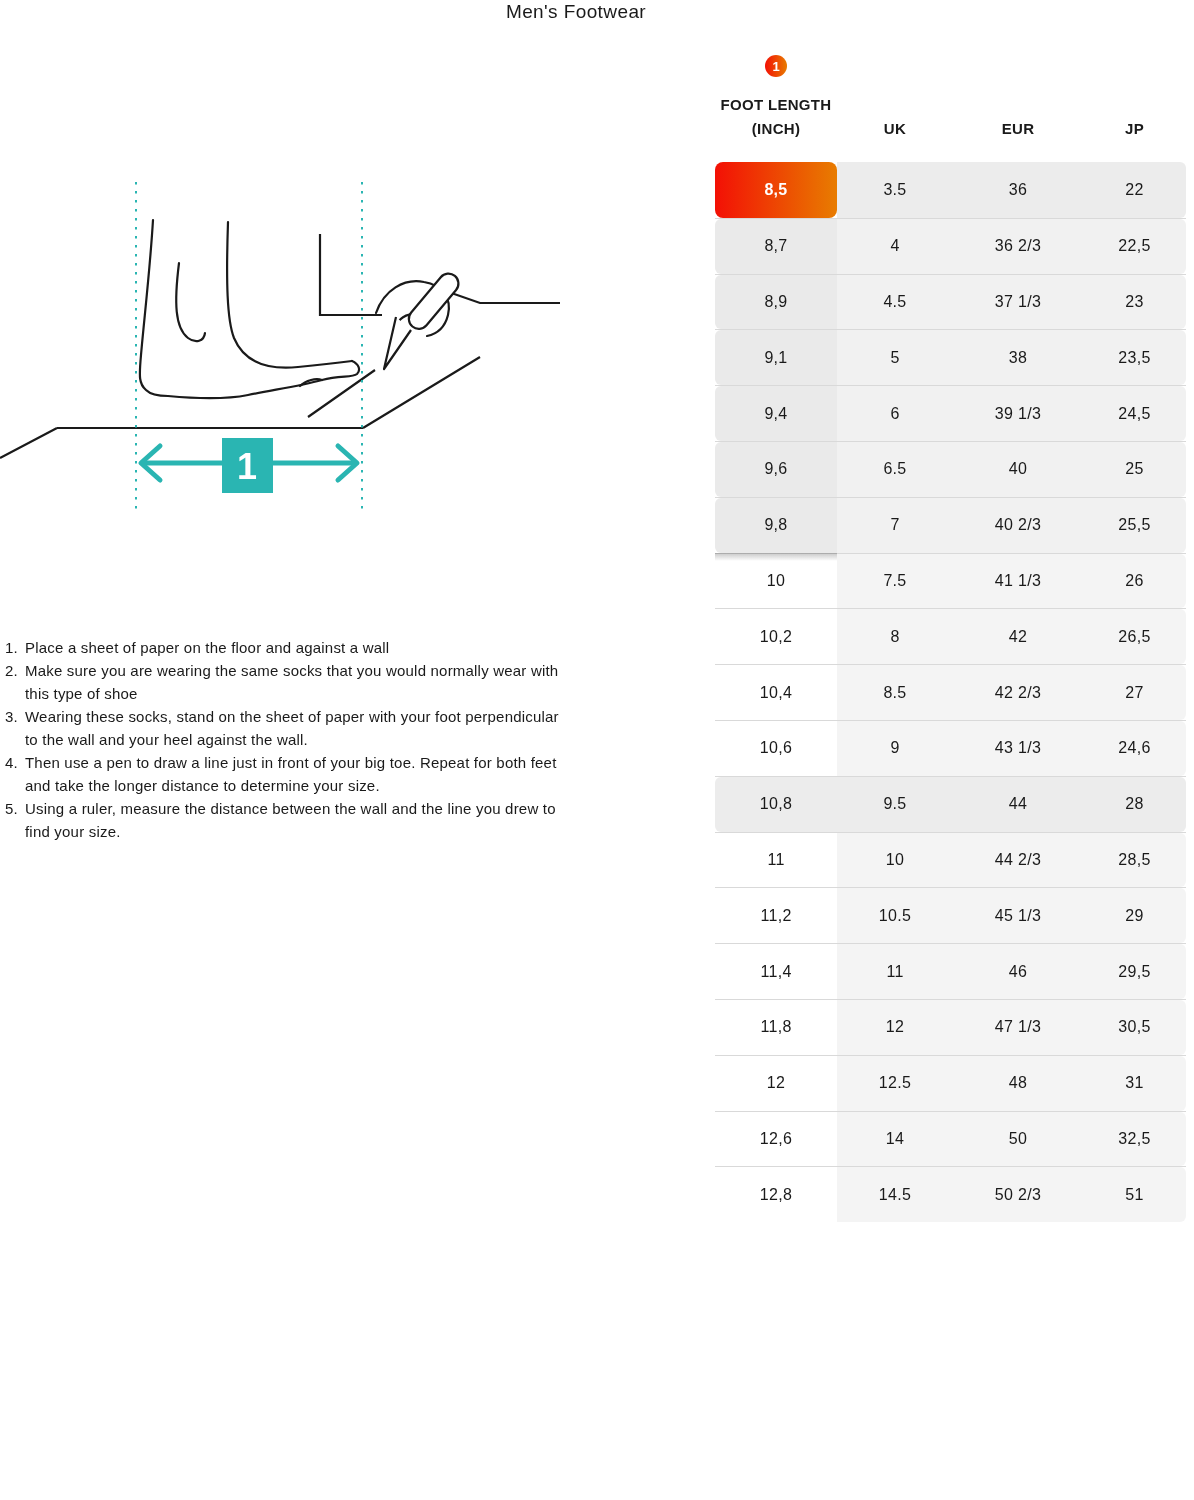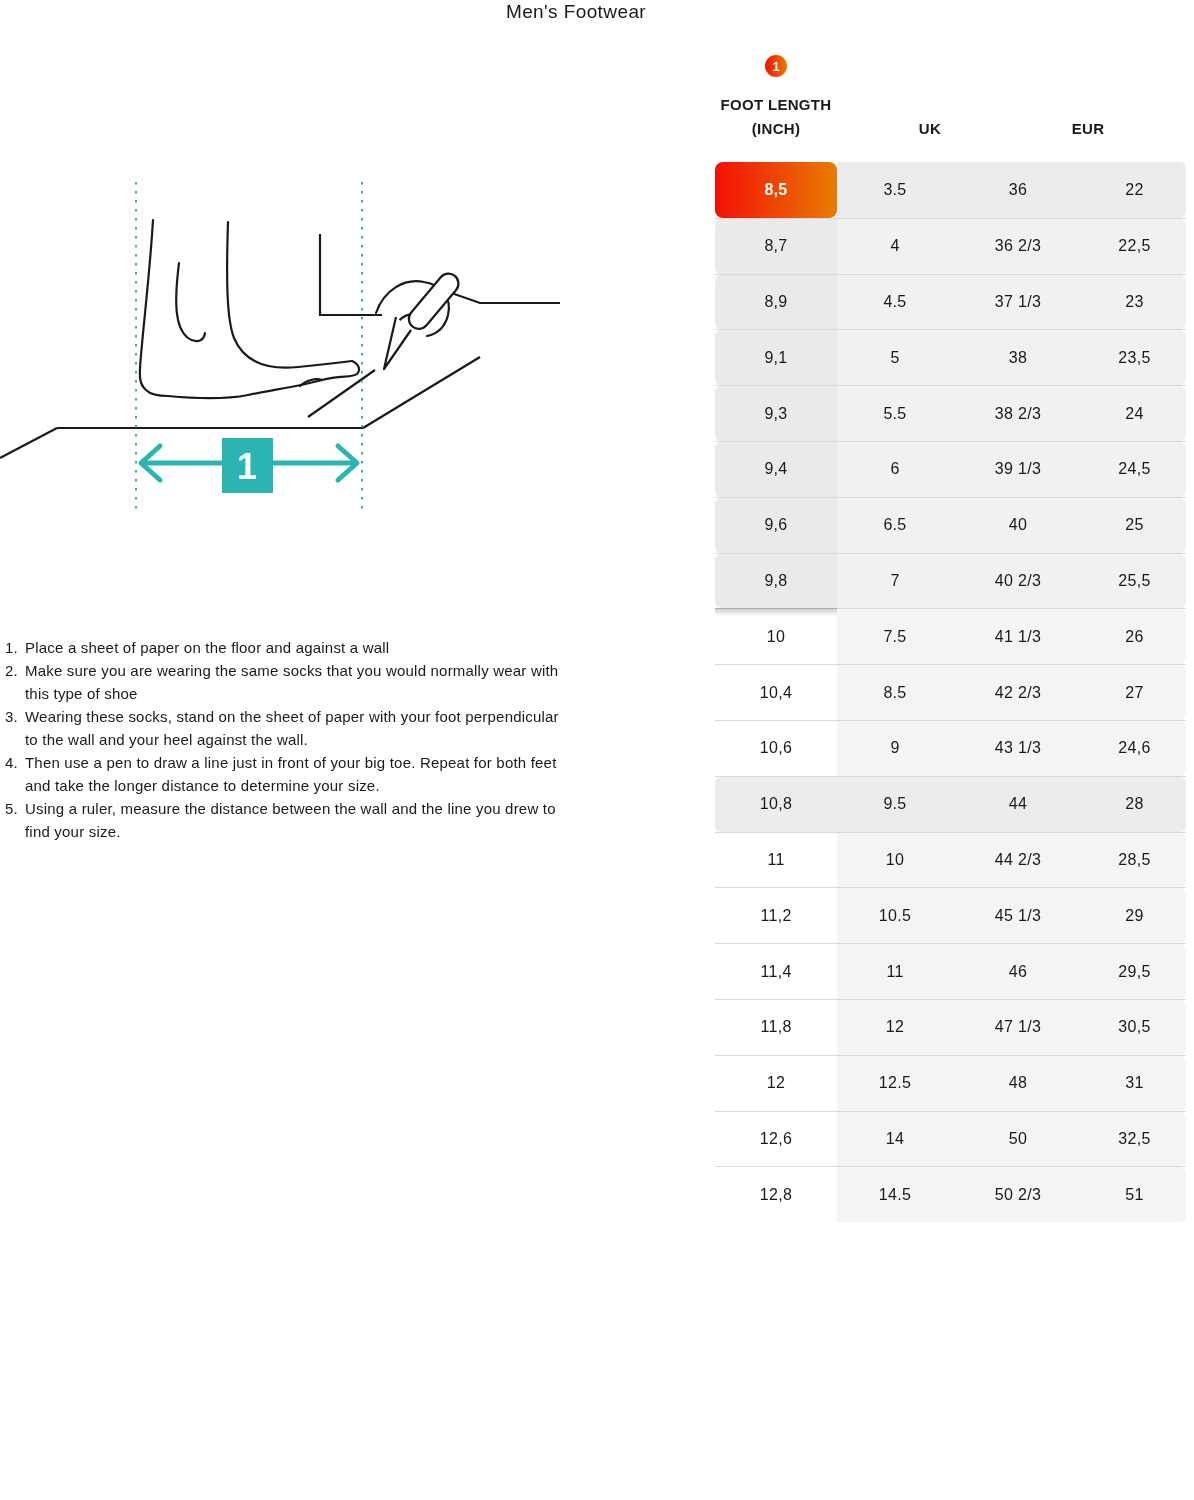--- a/index.html
+++ b/index.html
@@ -66,21 +66,20 @@
     font-weight: 700;
     display: flex; align-items: center; justify-content: center;
   }
   .thead {
     display: grid;
     grid-template-columns: 122px 116px 130px 103px;
     margin-top: 16px;
     font-weight: 700;
     font-size: 15px;
     letter-spacing: .3px;
-    gap: 35px;
   }
   .thead .hc { text-align: center; align-self: end; line-height: 24px; }
   .thead .hc1 { line-height: 24px; }
   .tbody { margin-top: 21px; }
   .row {
     display: grid;
     grid-template-columns: 122px 116px 130px 103px;
     height: 55.8px;
     position: relative;
   }
@@ -267,26 +266,20 @@
           <div class="c c3">37 1/3</div>
           <div class="c c4">23</div>
         </div>
         <div class="row zoneA">
           <div class="c c1">9,1</div>
           <div class="c c2">5</div>
           <div class="c c3">38</div>
           <div class="c c4">23,5</div>
         </div>
         <div class="row zoneA">
-          <div class="c c1">9,3</div>
-          <div class="c c2">5.5</div>
-          <div class="c c3">38 2/3</div>
-          <div class="c c4">24</div>
-        </div>
-        <div class="row zoneA">
           <div class="c c1">9,4</div>
           <div class="c c2">6</div>
           <div class="c c3">39 1/3</div>
           <div class="c c4">24,5</div>
         </div>
         <div class="row zoneA">
           <div class="c c1">9,6</div>
           <div class="c c2">6.5</div>
           <div class="c c3">40</div>
           <div class="c c4">25</div>
@@ -295,20 +288,26 @@
           <div class="c c1 shadow-below">9,8</div>
           <div class="c c2">7</div>
           <div class="c c3">40 2/3</div>
           <div class="c c4">25,5</div>
         </div>
         <div class="row">
           <div class="c c1">10</div>
           <div class="c c2">7.5</div>
           <div class="c c3">41 1/3</div>
           <div class="c c4">26</div>
+        </div>
+        <div class="row">
+          <div class="c c1">10,2</div>
+          <div class="c c2">8</div>
+          <div class="c c3">42</div>
+          <div class="c c4">26,5</div>
         </div>
         <div class="row">
           <div class="c c1">10,4</div>
           <div class="c c2">8.5</div>
           <div class="c c3">42 2/3</div>
           <div class="c c4">27</div>
         </div>
         <div class="row">
           <div class="c c1">10,6</div>
           <div class="c c2">9</div>

